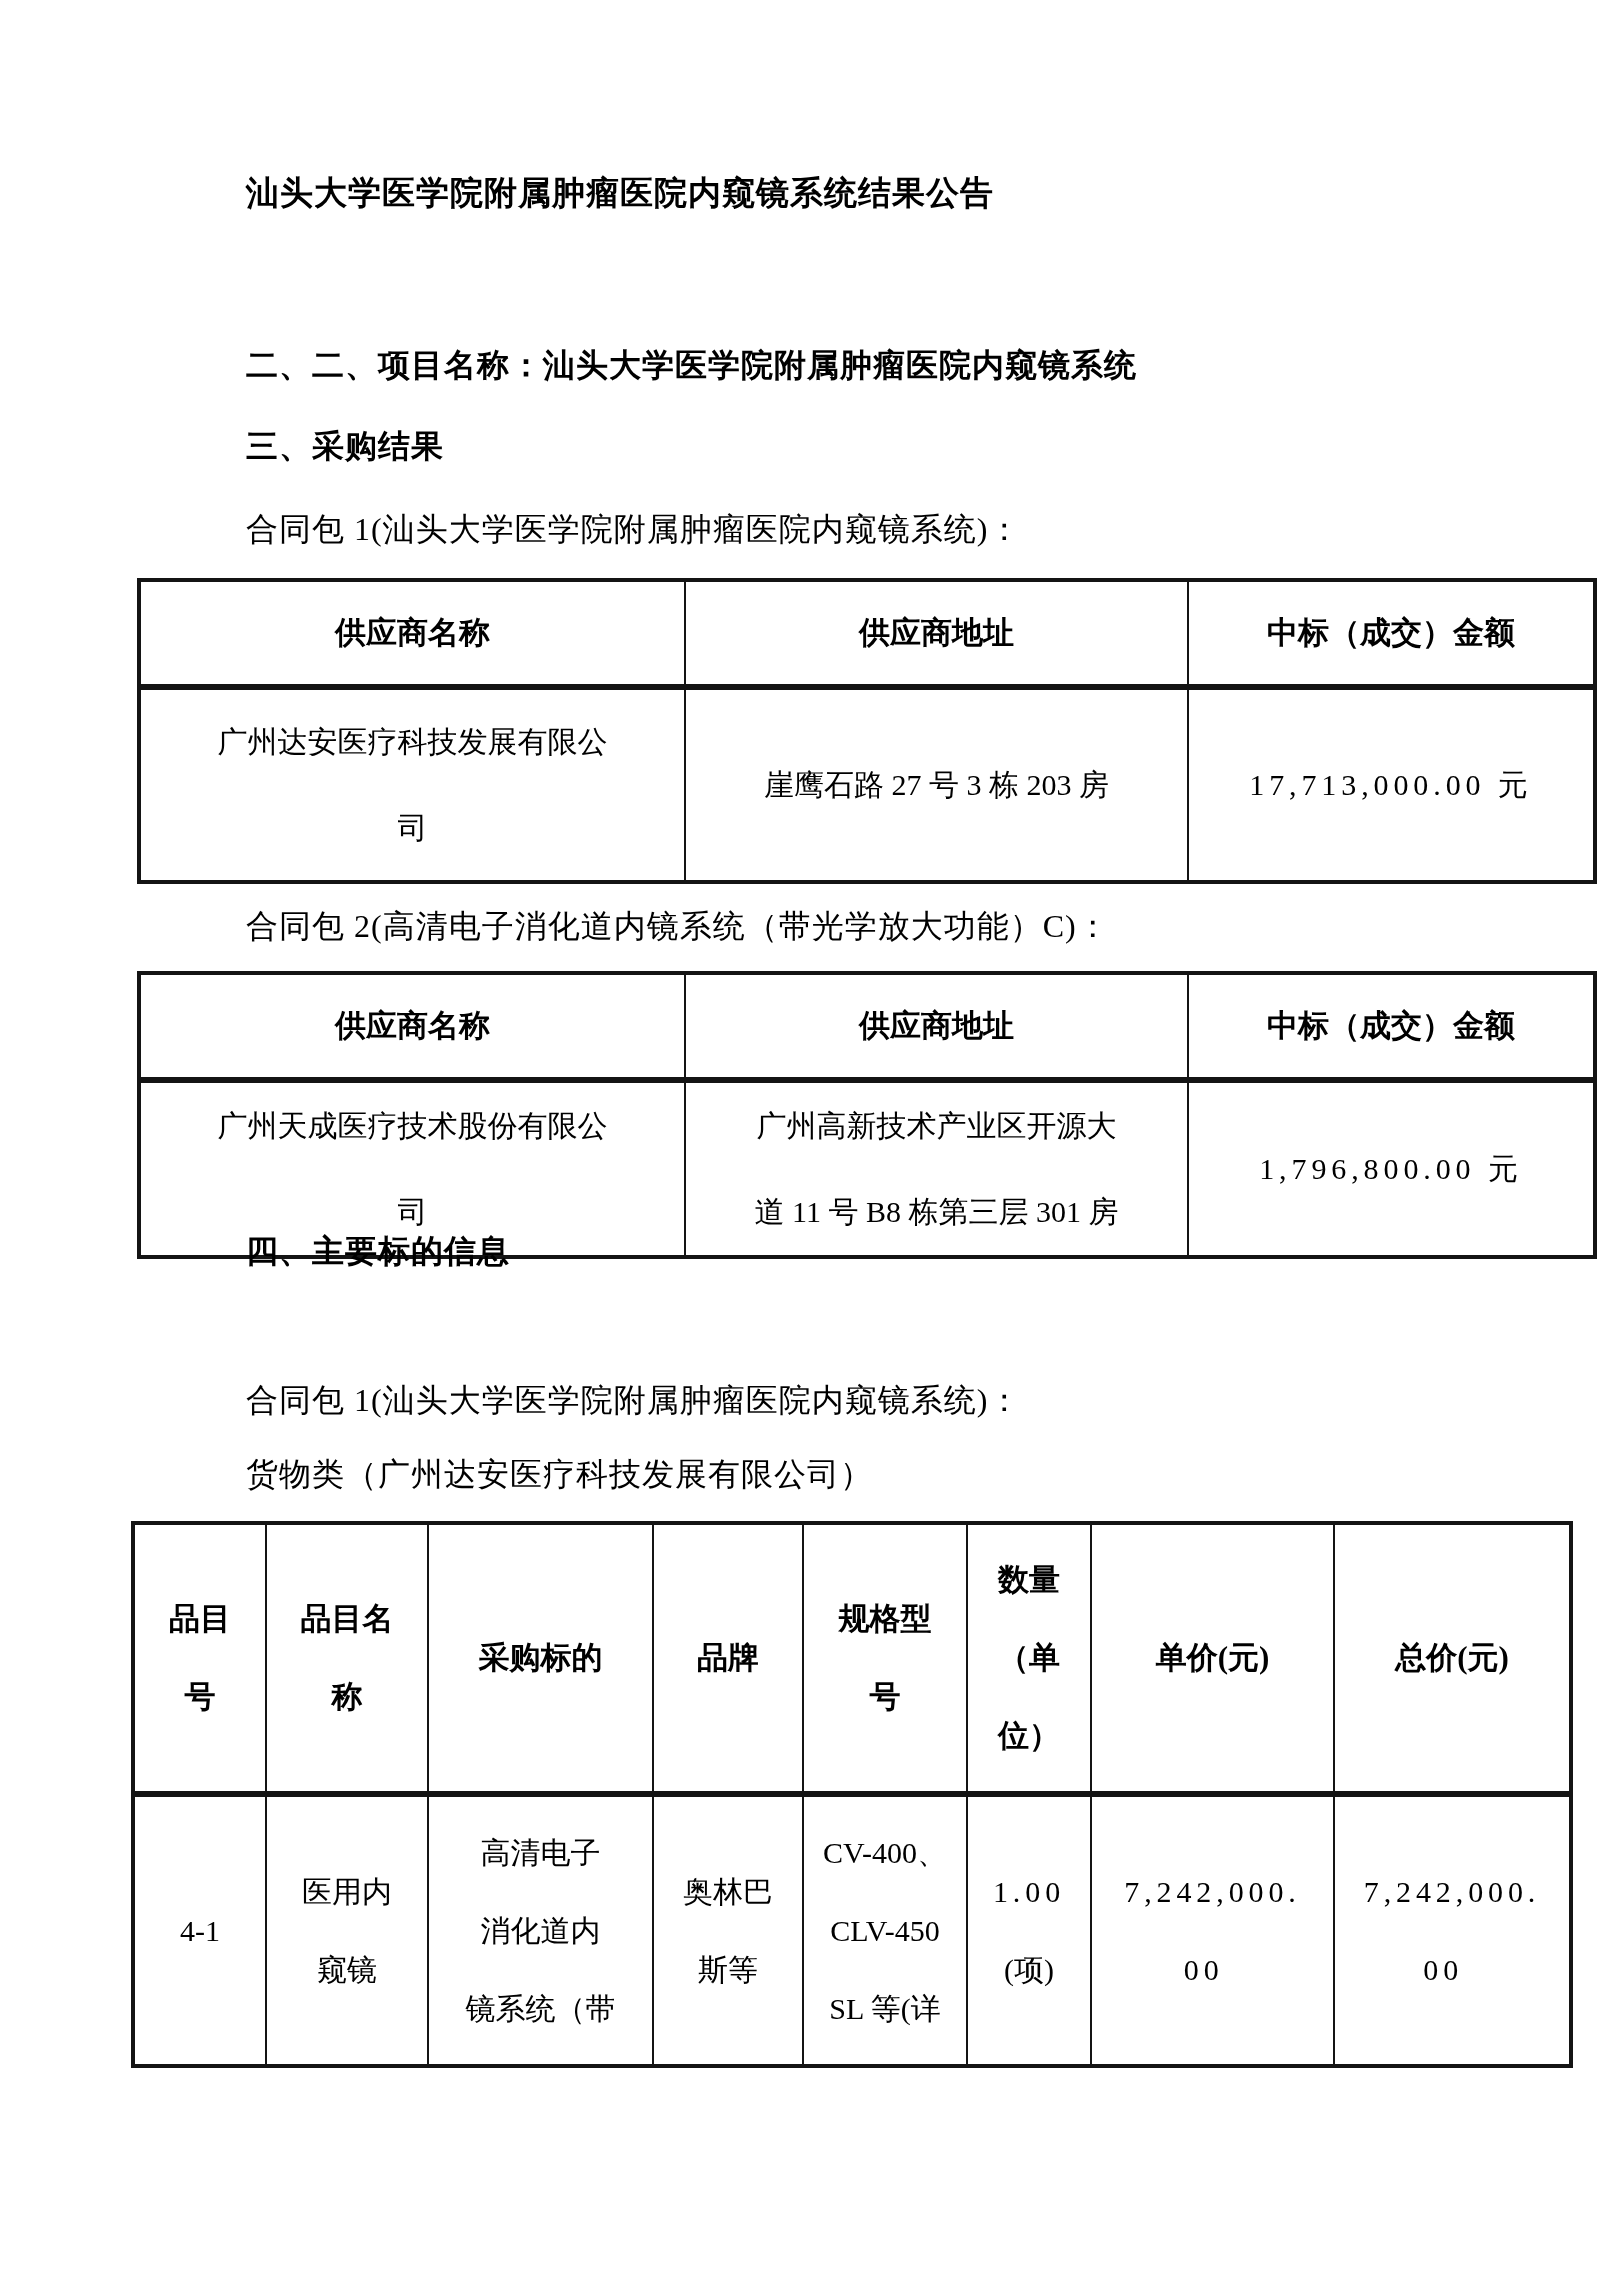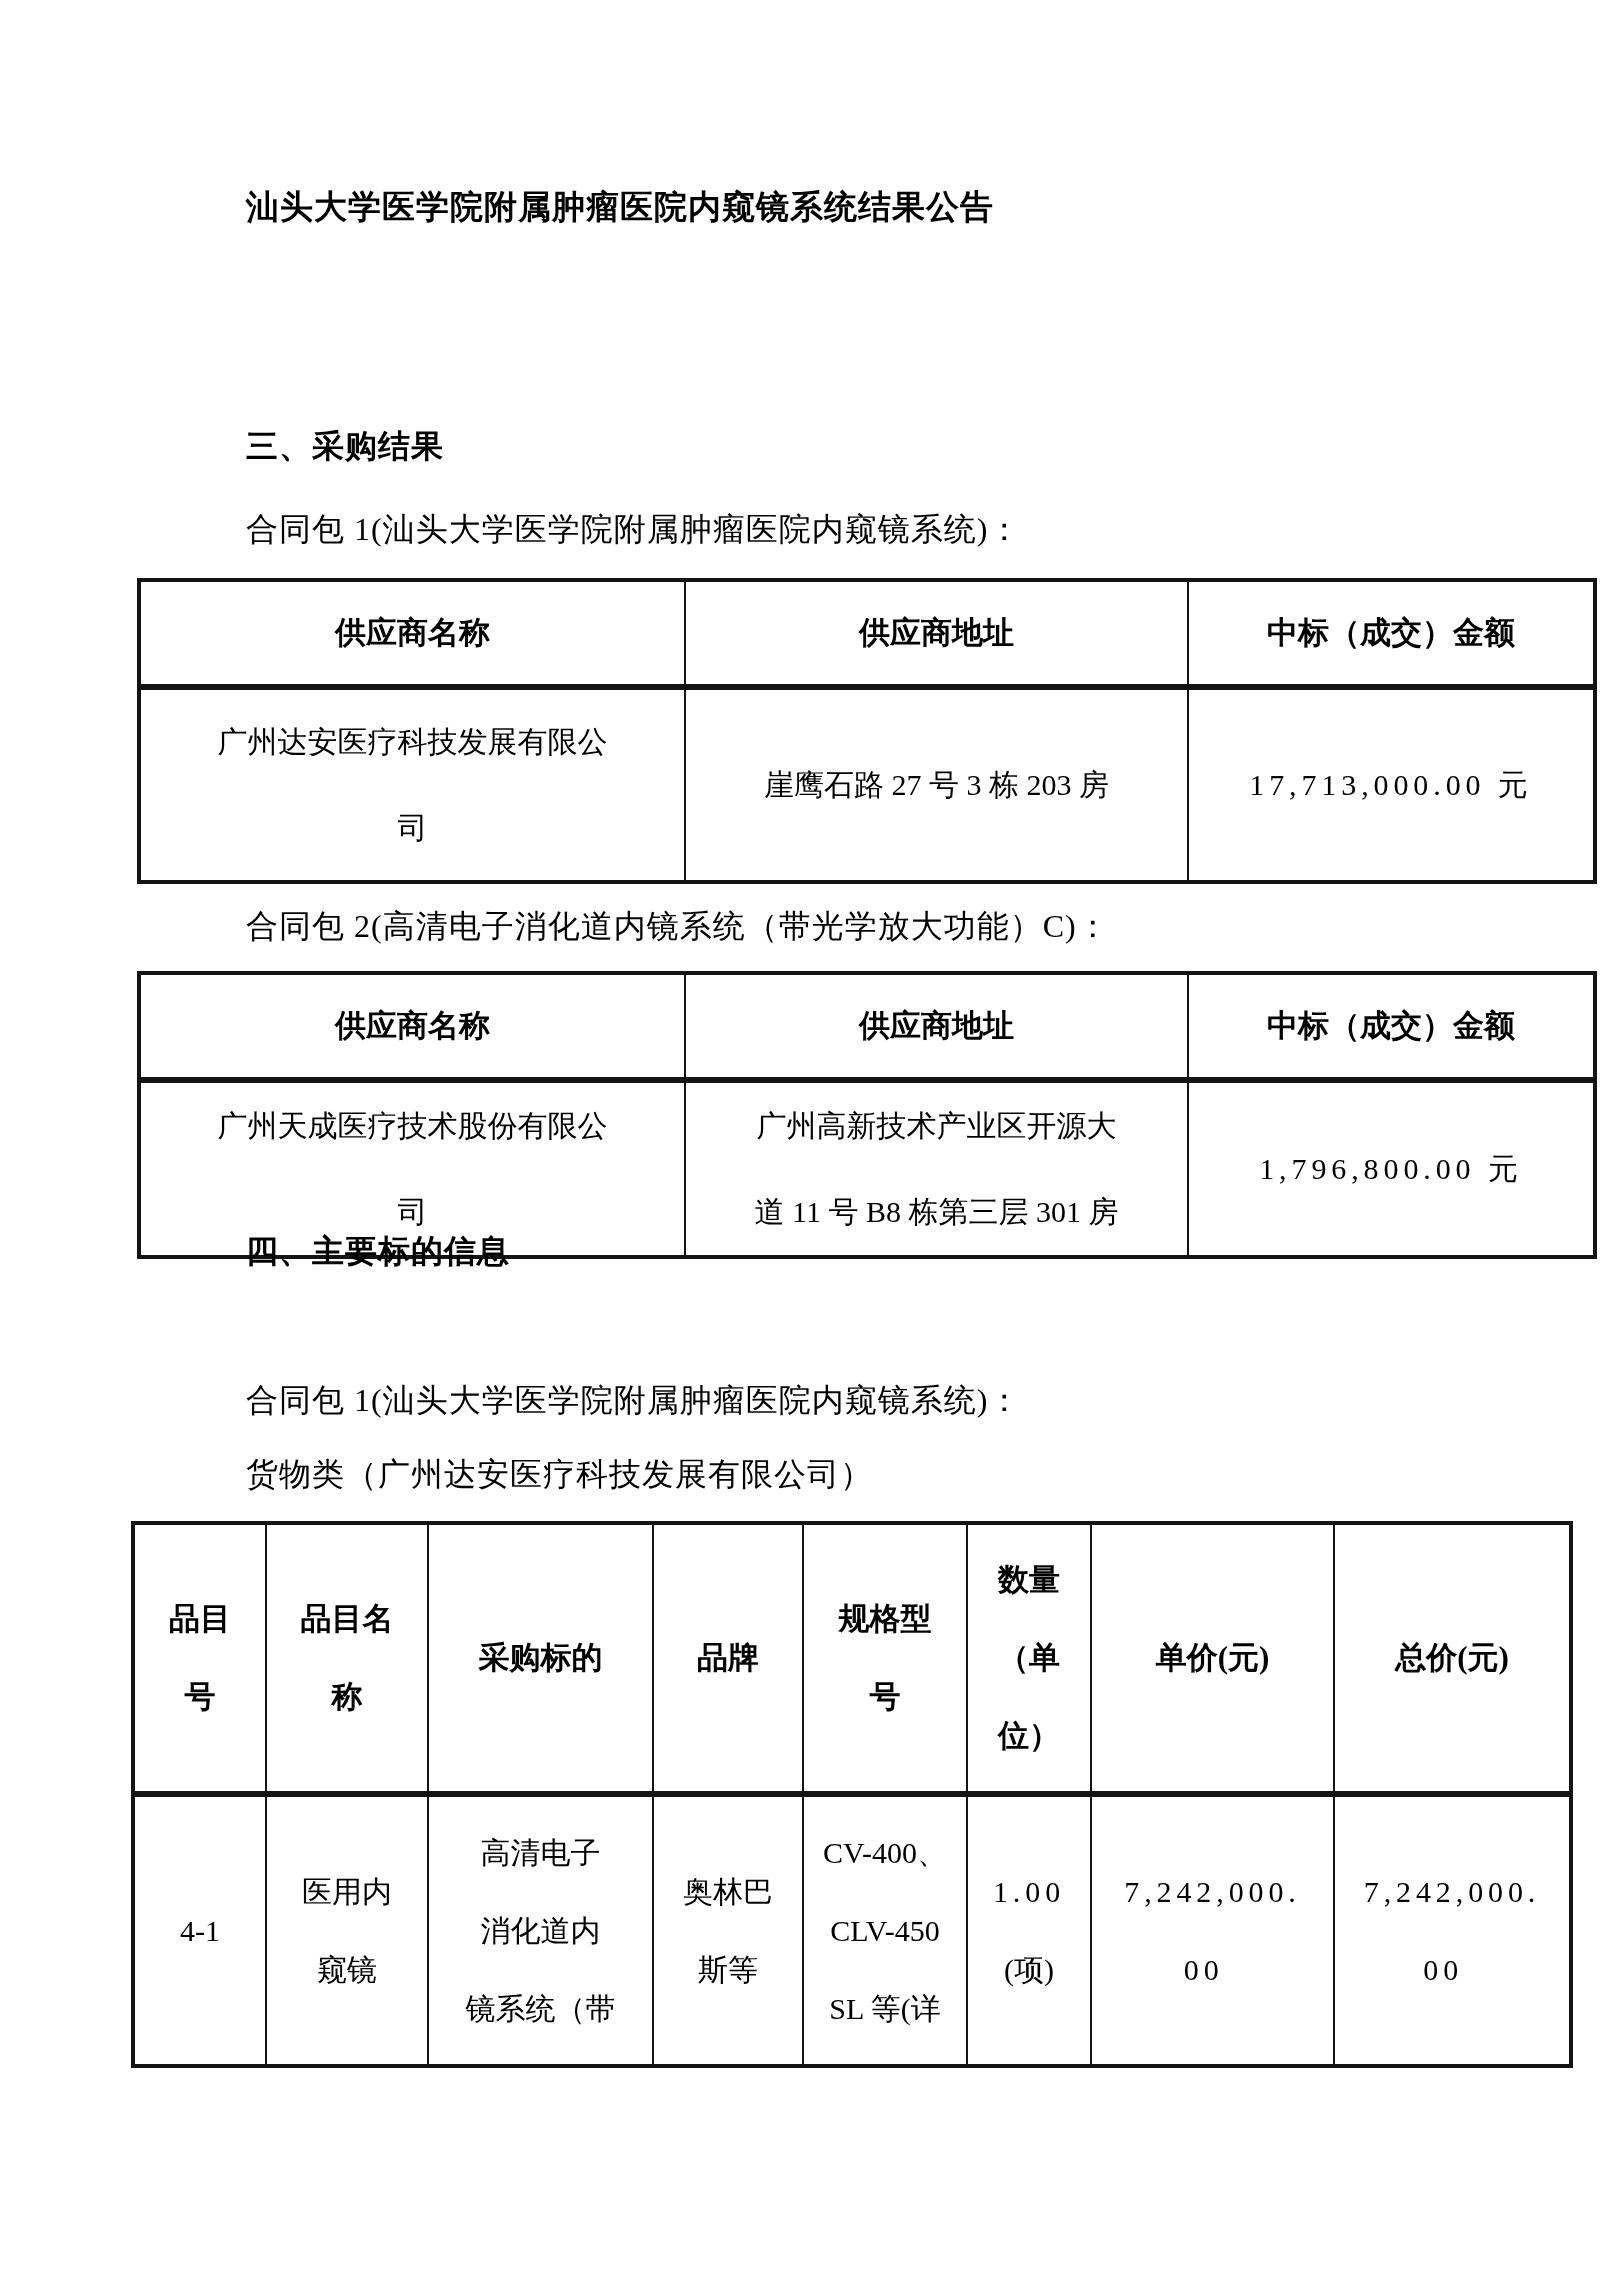--- a/index.html
+++ b/index.html
@@ -42,23 +42,24 @@
   .num { letter-spacing:4.9px; }
   .spec-cell { text-align:left; padding-left:33px; }
   .price-line-tail { text-align:center; padding-right:17.6px; }
   .qty-cell, .price-cell { font-size:29px; }
 </style>
 </head>
 <body>
 
 <div class="page">
 
-  <div class="para bold" style="top:185px; font-size:33px;">汕头大学医学院附属肿瘤医院内窥镜系统结果公告</div>
-
-
+  <div class="para bold" style="top:171px; font-size:33px;">汕头大学医学院附属肿瘤医院内窥镜系统结果公告</div>
+
+
+  <div class="para bold" style="top:343px;">二、二、项目名称：汕头大学医学院附属肿瘤医院内窥镜系统</div>
 
   <div class="para bold" style="top:424px;">三、采购结果</div>
 
   <div class="para" style="top:507px;">合同包 1(汕头大学医学院附属肿瘤医院内窥镜系统)：</div>
 
   <table class="doc-table result-table" style="top:578px;">
     <colgroup>
         <col style="width:546px">
         <col style="width:503px">
         <col style="width:407px">

